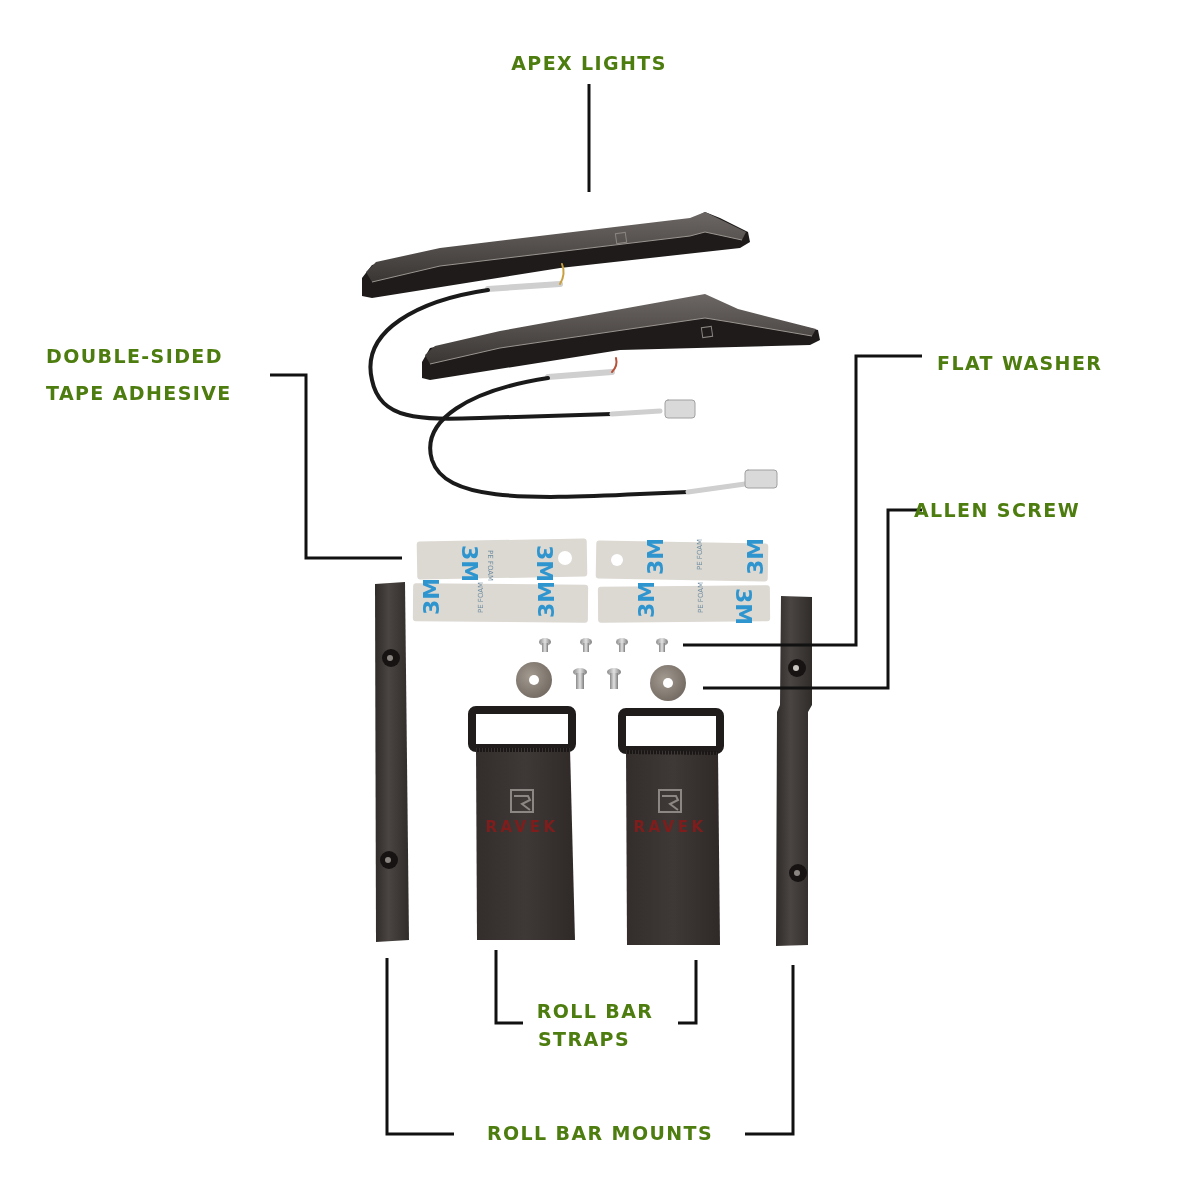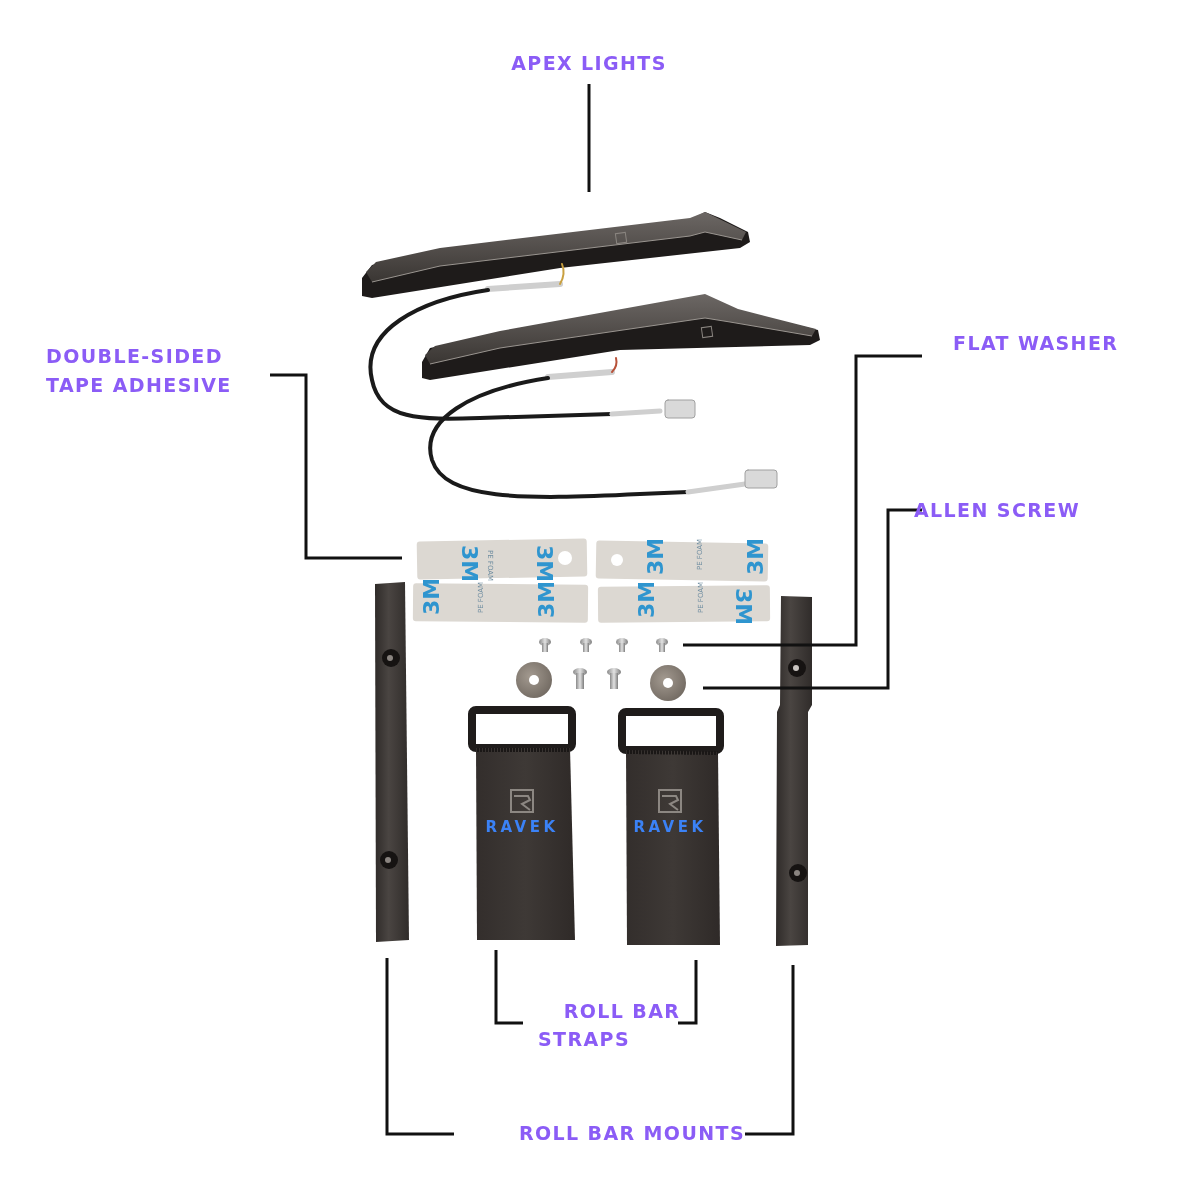--- a/index.html
+++ b/index.html
@@ -2,28 +2,28 @@
 <html><head>
 <meta charset="utf-8">
 <style>
   html, body { margin: 0; padding: 0; background: #ffffff; }
   #stage {
     position: relative; width: 1200px; height: 1200px; overflow: hidden;
     background: #ffffff;
     font-family: "DejaVu Sans", "Liberation Sans", sans-serif;
   }
   .label {
-    position: absolute; color: #8b5cf6; font-weight: bold;
+    position: absolute; color: #4d7c0f; font-weight: bold;
     font-size: 19px; letter-spacing: 1.4px; line-height: 27px;
     white-space: nowrap; text-transform: uppercase;
   }
   .label.center { text-align: center; }
   svg.layer { position: absolute; left: 0; top: 0; }
   .logo-text {
-    position: absolute; color: #3b82f6; font-weight: bold; font-size: 15px;
+    position: absolute; color: #7f1d1d; font-weight: bold; font-size: 15px;
     letter-spacing: 3.5px; width: 120px; text-align: center;
   }
 </style>
 </head>
 <body>
 
 <div id="stage">
 
   <svg class="layer" width="1200" height="1200" viewBox="0 0 1200 1200">
     <defs>
@@ -180,22 +180,22 @@
       <path d="M387 958 L387 1134 L454 1134 M793 965 L793 1134 L745 1134"></path>
     </g>
   </svg>
 
   <div class="logo-text" style="left:462px; top:818px;">RAVEK</div>
   <div class="logo-text" style="left:610px; top:818px;">RAVEK</div>
 
   <div class="label center" style="left:480px; top:50px; width:218px;">APEX LIGHTS</div>
 
   <div class="label" style="left:46px; top:343px;text-align:right;">DOUBLE-SIDED</div>
-  <div class="label" style="left:46px; top:372px;text-align:right;">TAPE ADHESIVE</div>
-
-  <div class="label" style="left:937px; top:330px;margin-left:16px;">FLAT WASHER</div>
+  <div class="label" style="left:46px; top:380px;text-align:right;">TAPE ADHESIVE</div>
+
+  <div class="label" style="left:937px; top:350px;">FLAT WASHER</div>
   <div class="label" style="left:914px; top:497px;">ALLEN SCREW</div>
 
-  <div class="label center" style="left:542px; top:998px; width:160px;">ROLL BAR</div>
+  <div class="label center" style="left:515px; top:998px; width:160px;">ROLL BAR</div>
   <div class="label center" style="left:504px; top:1026px; width:160px;">STRAPS</div>
 
-  <div class="label center" style="left:455px; top:1120px; width:290px;text-align:right;">ROLL BAR MOUNTS</div>
+  <div class="label center" style="left:455px; top:1120px; width:290px;">ROLL BAR MOUNTS</div>
 </div>
 
 </body></html>

